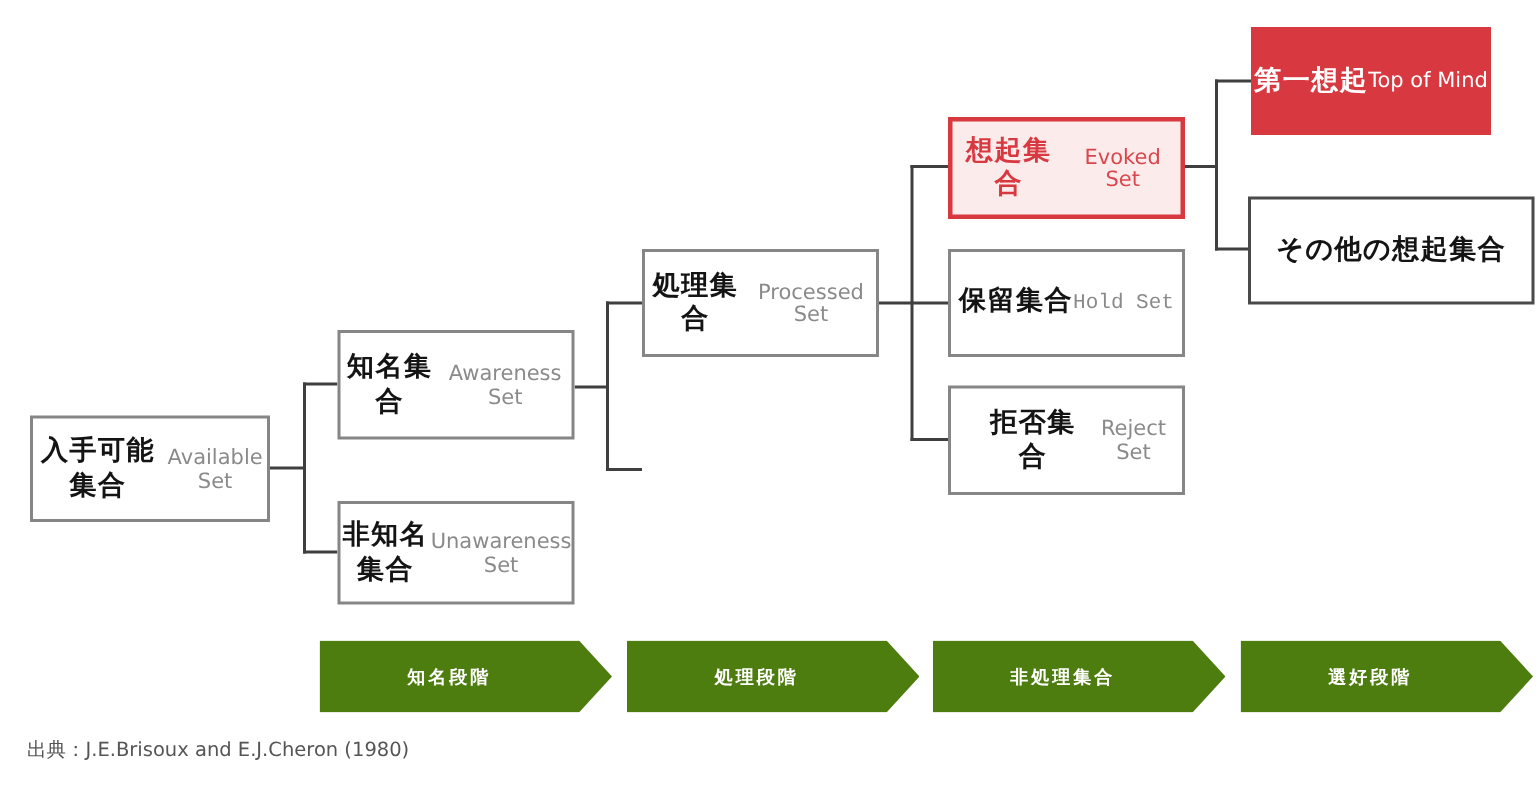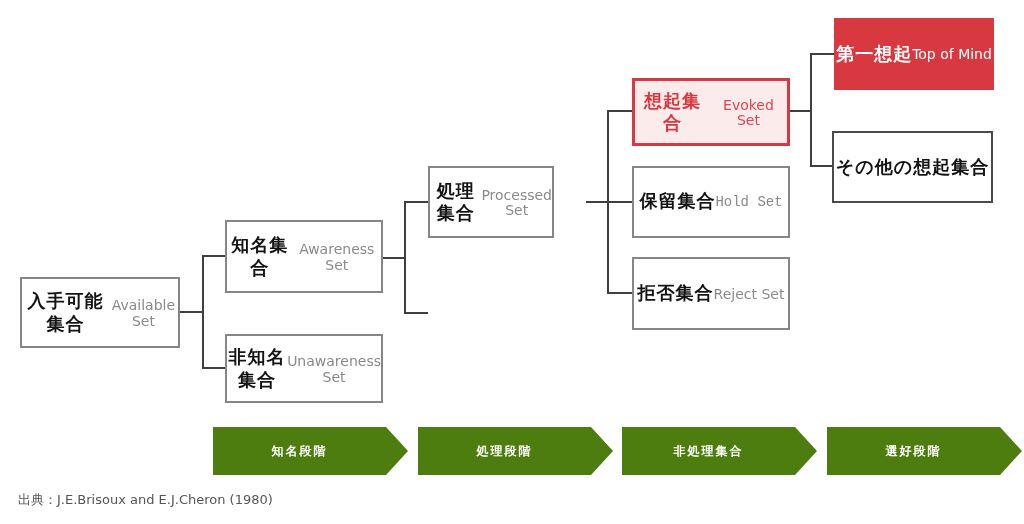--- a/index.html
+++ b/index.html
@@ -22,27 +22,27 @@
   .box.topmind { background:#d8383f; border:none; }
   .box.topmind .jp { color:#ffffff; }
   .box.topmind .en { color:#ffffff; }
 
   .box.other { border:2px solid #4a4a4a; }
 
   
   .b-available   { left:20px;  top:277px; width:160px; height:71px; }
   .b-awareness   { left:225px; top:220px; width:158px; height:73px; }
   .b-unawareness { left:225px; top:334px; width:158px; height:69px; }
-  .b-processed   { left:428px; top:166px; width:126px; height:72px; }
+  .b-processed   { left:428px; top:166px; width:158px; height:72px; }
   .b-unprocessed { left:428px; top:277px; width:158px; height:70px; }
   .b-evoked      { left:632px; top:78px;  width:158px; height:68px; }
   .b-hold        { left:632px; top:166px; width:158px; height:72px;font-family:Liberation Mono, monospace; }
-  .b-reject      { left:632px; top:257px; width:158px; height:73px; }
+  .b-reject      { left:632px; top:257px; width:158px; height:73px;padding-left:20px; }
   .b-topmind     { left:834px; top:18px;  width:160px; height:72px; }
-  .b-other       { left:832px; top:131px; width:161px; height:72px; }
+  .b-other       { left:832px; top:131px; width:191px; height:72px; }
 
   .line { position:absolute; background:#3f3f3f; }
 
   .stage {
     position:absolute; top:427px; height:48px; background:#4d7c0f;
     color:#ffffff; font-weight:bold; font-size:12px; letter-spacing:2px;
     display:flex; align-items:center; justify-content:center;
     box-sizing:border-box; padding-right:22px;
     clip-path:polygon(0 0, calc(100% - 22px) 0, 100% 50%, calc(100% - 22px) 100%, 0 100%);
     width:195px;

